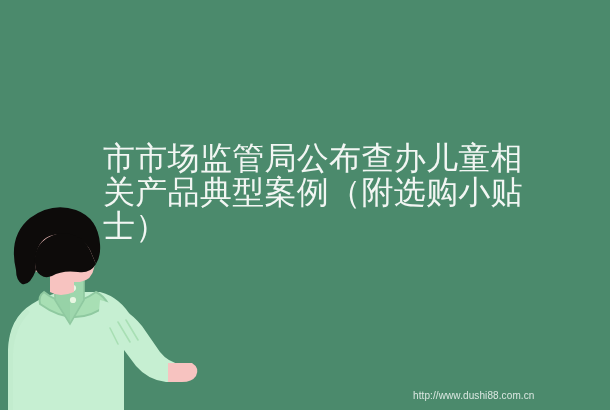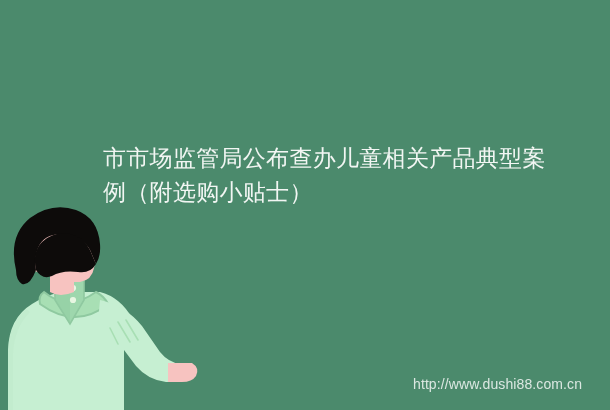--- a/index.html
+++ b/index.html
@@ -20,35 +20,35 @@
     background: #4b8a6c;
   }
 
   
   #headline {
     position: absolute;
     left: 103px;
     top: 141px;
     width: 445px;
     color: #f2f6f3;
-    font-size: 23px;
+    font-size: 32px;
     line-height: 34px;
     letter-spacing: 0.3px;
     font-weight: 400;
     white-space: pre-wrap;
     text-align: left;
   }
 
   
   #watermark {
     position: absolute;
     left: 413px;
-    top: 376px;
+    top: 390px;
     color: rgba(255,255,255,0.80);
-    font-size: 14px;
+    font-size: 10px;
     letter-spacing: 0.1px;
     white-space: nowrap;
   }
 
   
   #illustration {
     position: absolute;
     left: 0px;
     top: 200px;
     width: 200px;

